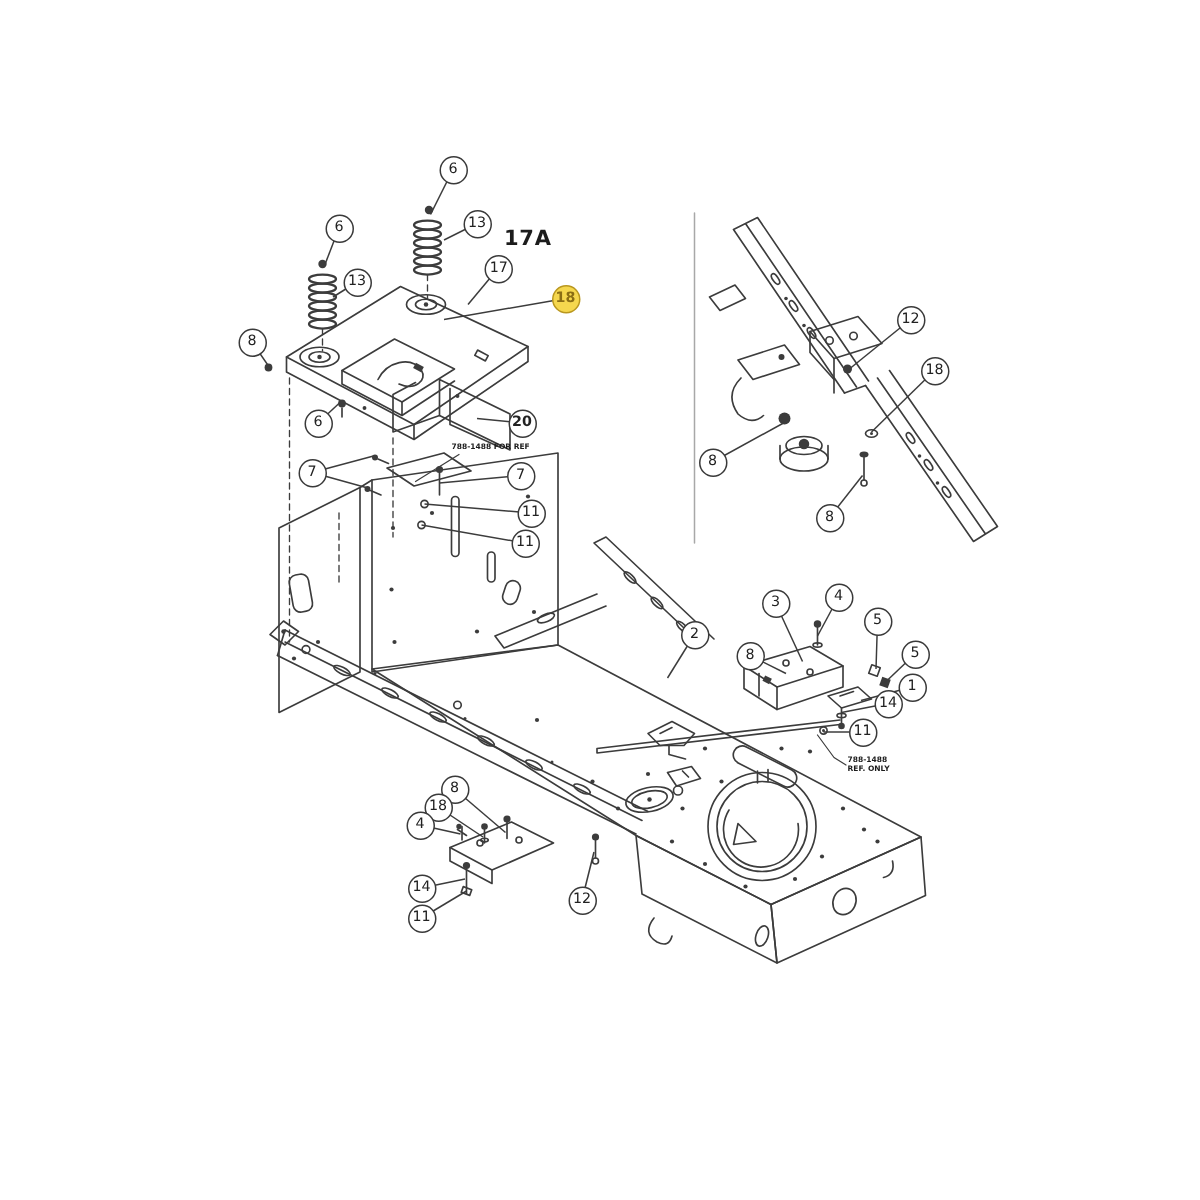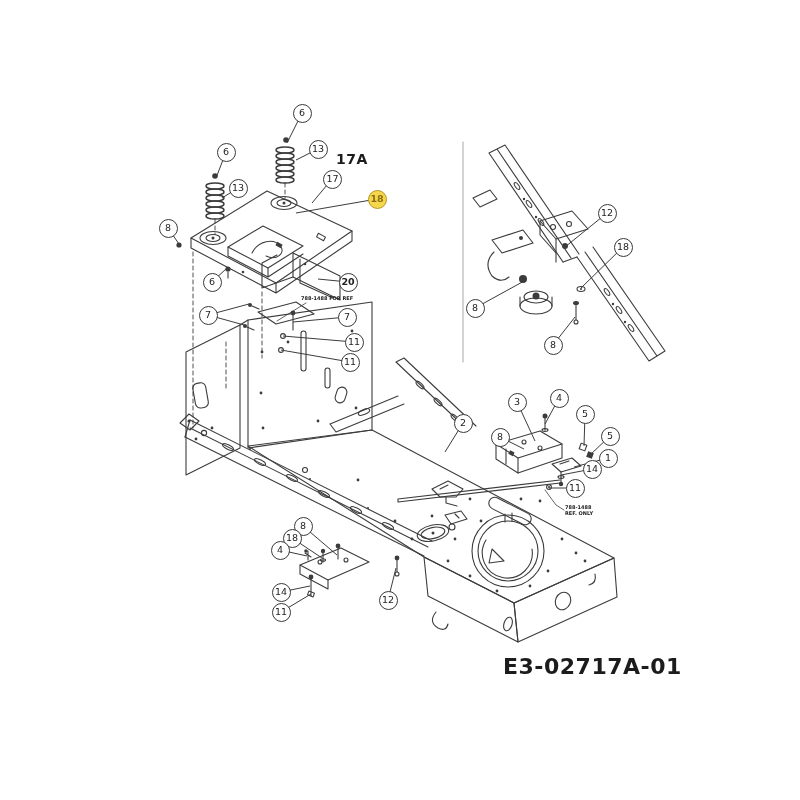--- a/index.html
+++ b/index.html
@@ -334,15 +334,14 @@
       <div class="callout" style="left: 378.5px; top: 590.5px;">12</div>
     </div>
 
   <div id="labels">
     <div id="section-label" class="lbl">17A</div>
     <div id="ref-note-top" class="lbl">788-1488 FOR REF</div>
     <div id="ref-note-bottom" class="lbl">
       <div>788-1488</div>
       <div>REF. ONLY</div>
     </div>
-    <div id="diagram-code" class="lbl">E3-02717A-01</div>
   </div>
 </div>
 
 </body></html>

